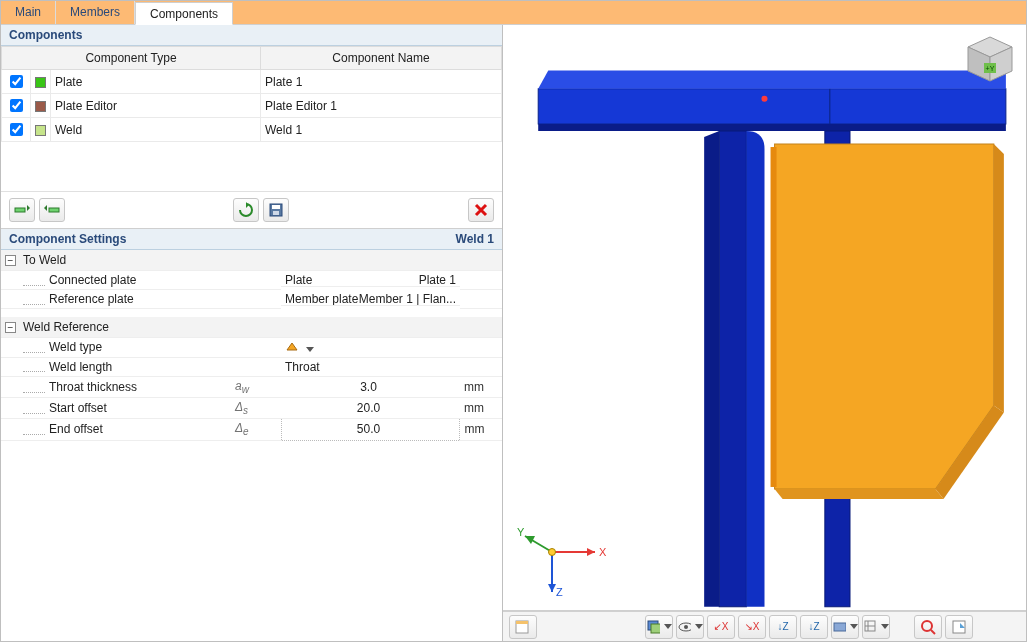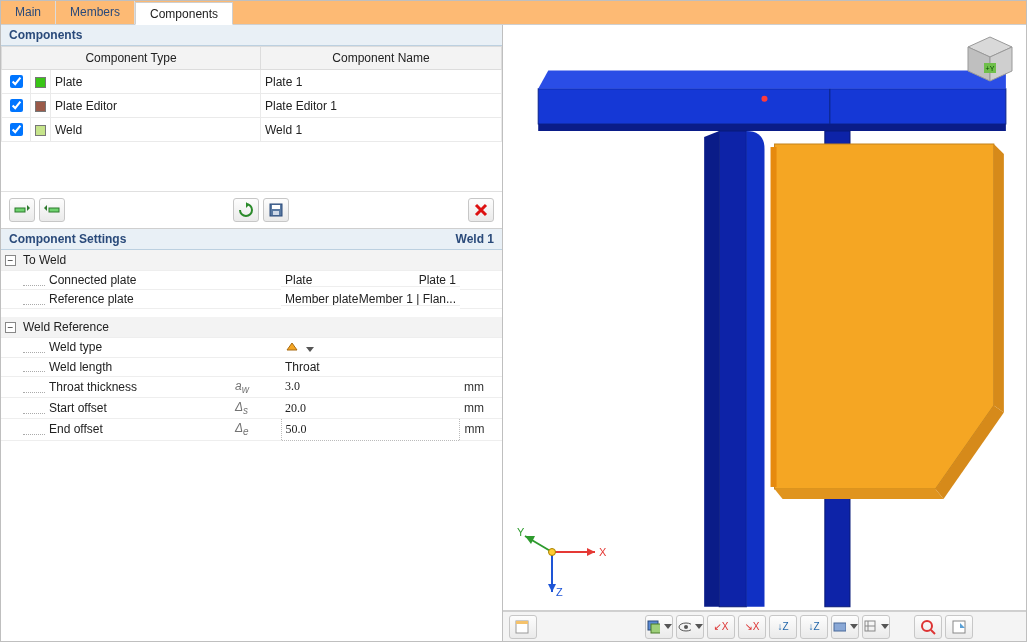--- a/index.html
+++ b/index.html
@@ -165,21 +165,21 @@
   }
   .pgrid .leaf-dots {
     display: inline-block;
     width: 22px;
     border-bottom: 1px dotted #aaa;
     height: 10px;
     margin-right: 4px;
     vertical-align: middle;
   }
   .pgrid .sym { font-style: italic; color: #737373; padding-left:6px; }
-  .pgrid .val { text-align: left; padding-right: 8px; font-family: Liberation Serif, serif; }
+  .pgrid .val { text-align: center; padding-right: 8px; }
   .pgrid .val.editable { border: 1px dotted #bbb; }
   .pgrid .unit { color: #333; padding-left: 4px; width: 40px; }
   .pgrid col.c1 { width: 18px; }
   .pgrid col.c2 { width: 210px; }
   .pgrid col.c3 { width: 52px; }
   .pgrid col.c4 { }
   .pgrid col.c5 { width: 42px; }
   .dropdown-icon {
     width: 0; height: 0;
     border-left: 4px solid transparent;

